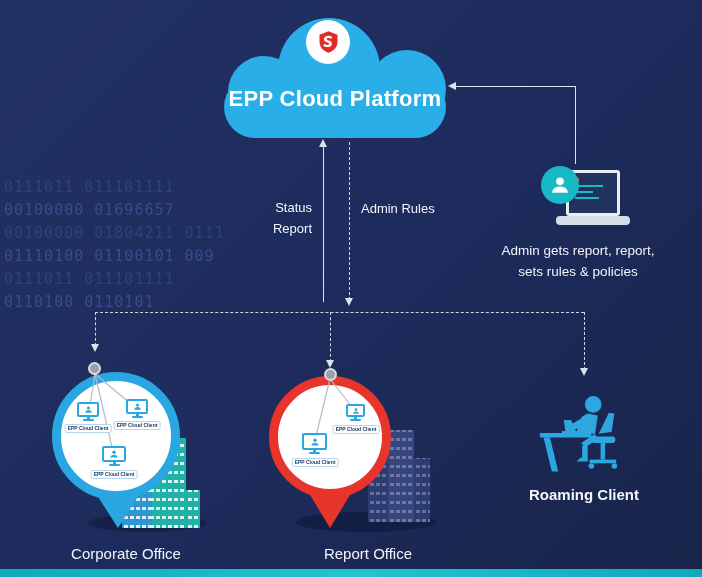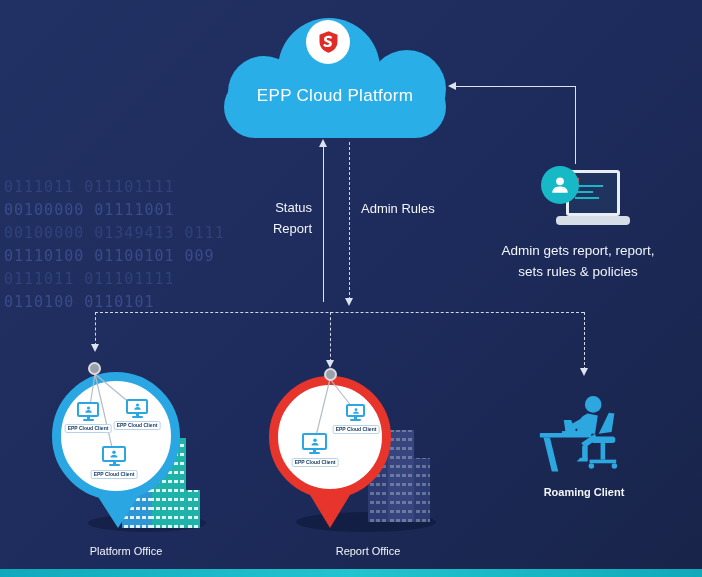--- a/index.html
+++ b/index.html
@@ -15,21 +15,21 @@
   .binary { font-family: "DejaVu Sans Mono", monospace; font-size: 15px;
             letter-spacing: 1px; color: var(--binary); line-height: 23px; }
   .binary div:nth-child(odd) { opacity: .38; }
   .binary div:nth-child(even) { opacity: .6; }
   .binary.faint div { opacity: .2; }
 
   
   .cloud-part { position: absolute; background: var(--cloud_blue); border-radius: 50%; }
   .cloud-base { border-radius: 31px; }
   .cloud-title { position: absolute; left: 0; top: 70px; width: 100%; text-align: center;
-                 color: #fff; font-size: 17px; font-weight: normal; letter-spacing: .3px; }
+                 color: #fff; font-size: 22px; font-weight: bold; letter-spacing: .3px; }
   .shield-bubble { position: absolute; width: 44px; height: 44px; border-radius: 50%;
                    background: #fff; display: flex; align-items: center; justify-content: center; }
 
   
   .solid-v { width: 0; border-left: 1.5px solid var(--line); }
   .solid-h { height: 0; border-top: 1.5px solid var(--line); }
   .dash-v { width: 0; border-left: 1.5px dashed var(--line); opacity: .95; }
   .dash-h { height: 0; border-top: 1.5px dashed var(--line); opacity: .95; }
   .ah-up   { width:0;height:0;border-left:4.5px solid transparent;border-right:4.5px solid transparent;border-bottom:8px solid var(--line); }
   .ah-down { width:0;height:0;border-left:4.5px solid transparent;border-right:4.5px solid transparent;border-top:8px solid var(--line); }
@@ -68,37 +68,37 @@
   .building { position:absolute; z-index: 1; }
   .bwin { background-image:
             repeating-linear-gradient(90deg, var(--bcol) 0 2px, rgba(0,0,0,0) 2px 6px),
             repeating-linear-gradient(0deg, rgba(255,255,255,.85) 0 3px, rgba(0,0,0,0) 3px 9px); }
   .twin { background-image:
             repeating-linear-gradient(90deg, var(--bcol) 0 2px, rgba(0,0,0,0) 2px 6px),
             repeating-linear-gradient(0deg, rgba(255,255,255,.28) 0 3px, rgba(0,0,0,0) 3px 9px); }
   .ground { position:absolute; border-radius: 50%; z-index: 0; }
 
   .site-label { position:absolute; transform: translateX(-50%); color: #f2f5fa;
-                font-size: 11px; white-space: nowrap; }
+                font-size: 15px; white-space: nowrap; }
   .site-label.strong { font-weight: 600; }
 
   .accent-bar { position:absolute; left:0; width: 702px; height: 8px;
                 background: linear-gradient(90deg, #0fa9bb, #22c4cf 50%, #0fa9bb); }
 
   .user-glyph { display:block; }
 </style>
 </head>
 <body>
 
 <div class="stage">
 
   <div class="abs binary" style="left:4px; top:176px;">
     <div>0111011 011101111</div>
-    <div>00100000 01111001</div>
-    <div>00100000 01349413 0111</div>
+    <div>00100000 01696657</div>
+    <div>00100000 01804211 0111</div>
     <div>01110100 01100101 009</div>
     <div>0111011 011101111</div>
     <div>0110100 0110101</div>
   </div>
 
   <div class="abs" style="left:222px; top:16px; width:226px; height:124px;">
     <div class="cloud-part" style="left:56px; top:2px; width:102px; height:102px;"></div>
     <div class="cloud-part" style="left:6px; top:40px; width:72px; height:72px;"></div>
     <div class="cloud-part" style="left:146px; top:34px; width:78px; height:78px;"></div>
     <div class="cloud-part cloud-base" style="left:2px; top:60px; width:222px; height:62px;"></div>
@@ -255,18 +255,18 @@
     <path d="M46 73 L54 73 L54 77 L42 77 Z"></path>
     <path d="M66 47 L80 45 L83 25 L77 24 Z"></path>
     <rect x="58" y="50" width="26" height="7" rx="3"></rect>
     <rect x="68" y="57" width="5" height="18"></rect>
     <path d="M56 75 L85 75 L85 79 L56 79 Z"></path>
     <circle cx="58" cy="82" r="3"></circle>
       <circle cx="83" cy="82" r="3"></circle>
   </svg>
 
   <div class="site-label strong" style="left:584px; top:486px;">Roaming Client</div>
-  <div class="site-label" style="left:126px; top:545px;">Platform Office</div>
+  <div class="site-label" style="left:126px; top:545px;">Corporate Office</div>
   <div class="site-label" style="left:368px; top:545px;">Report Office</div>
 
   <div class="accent-bar" style="top:569px;"></div>
 
 </div>
 
 </body></html>

